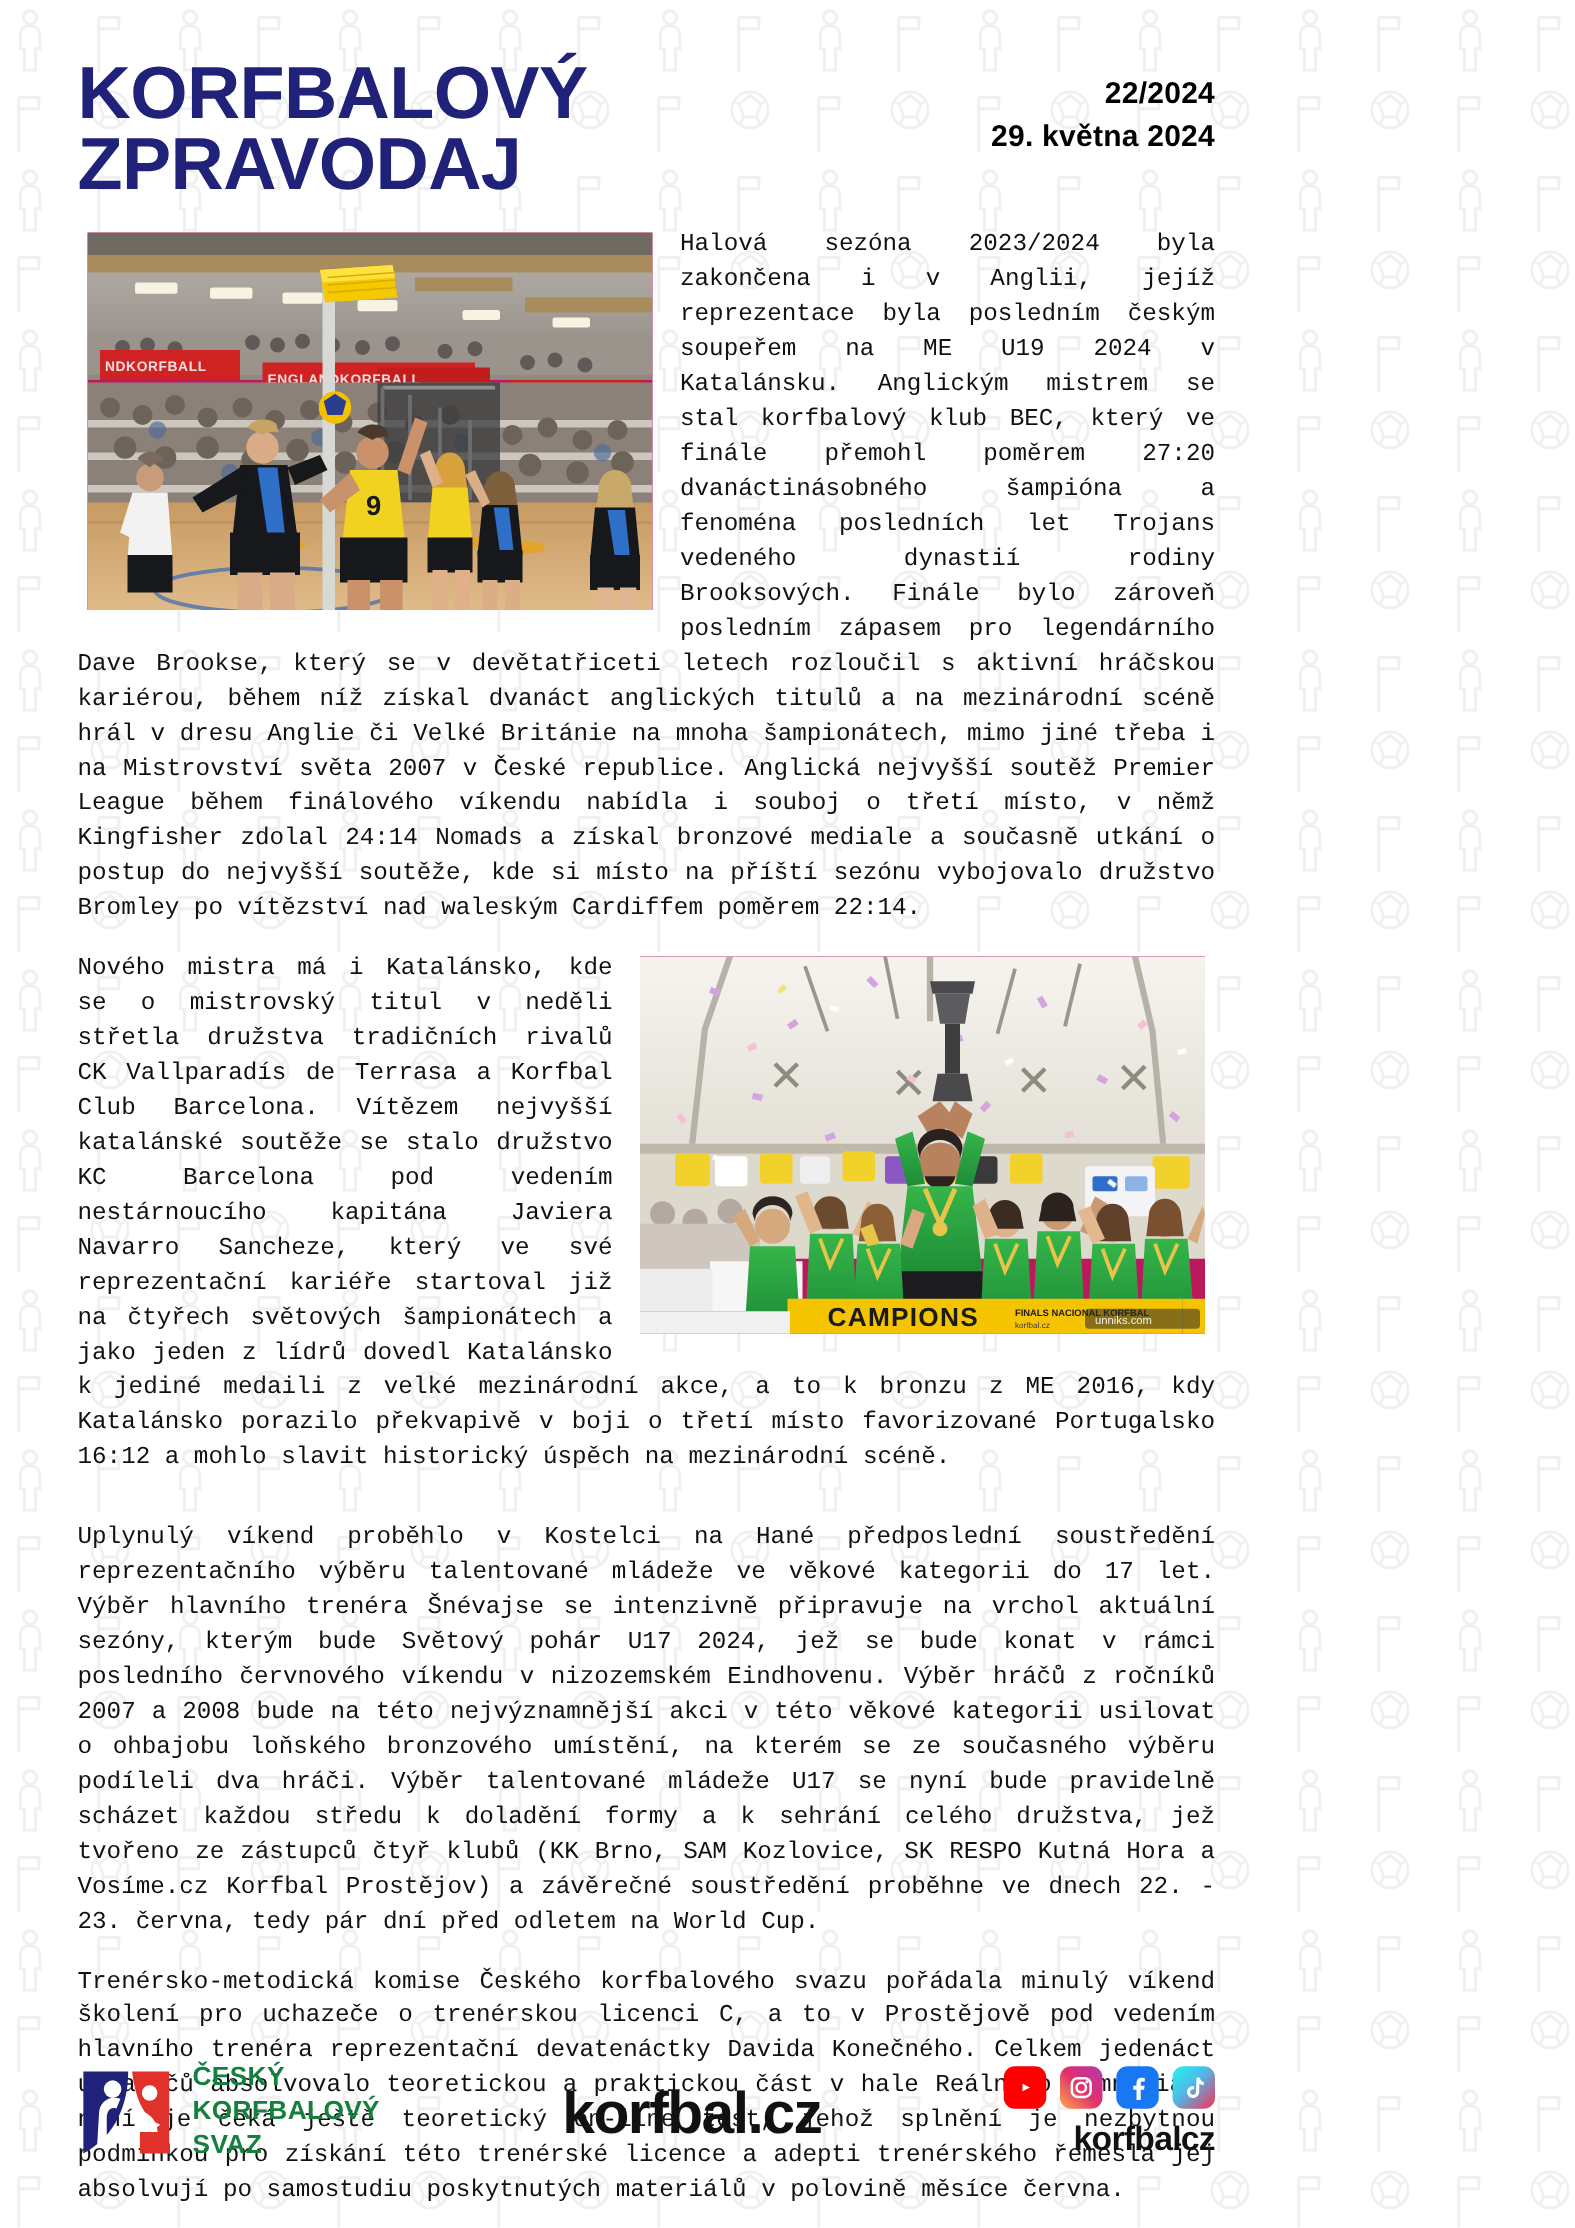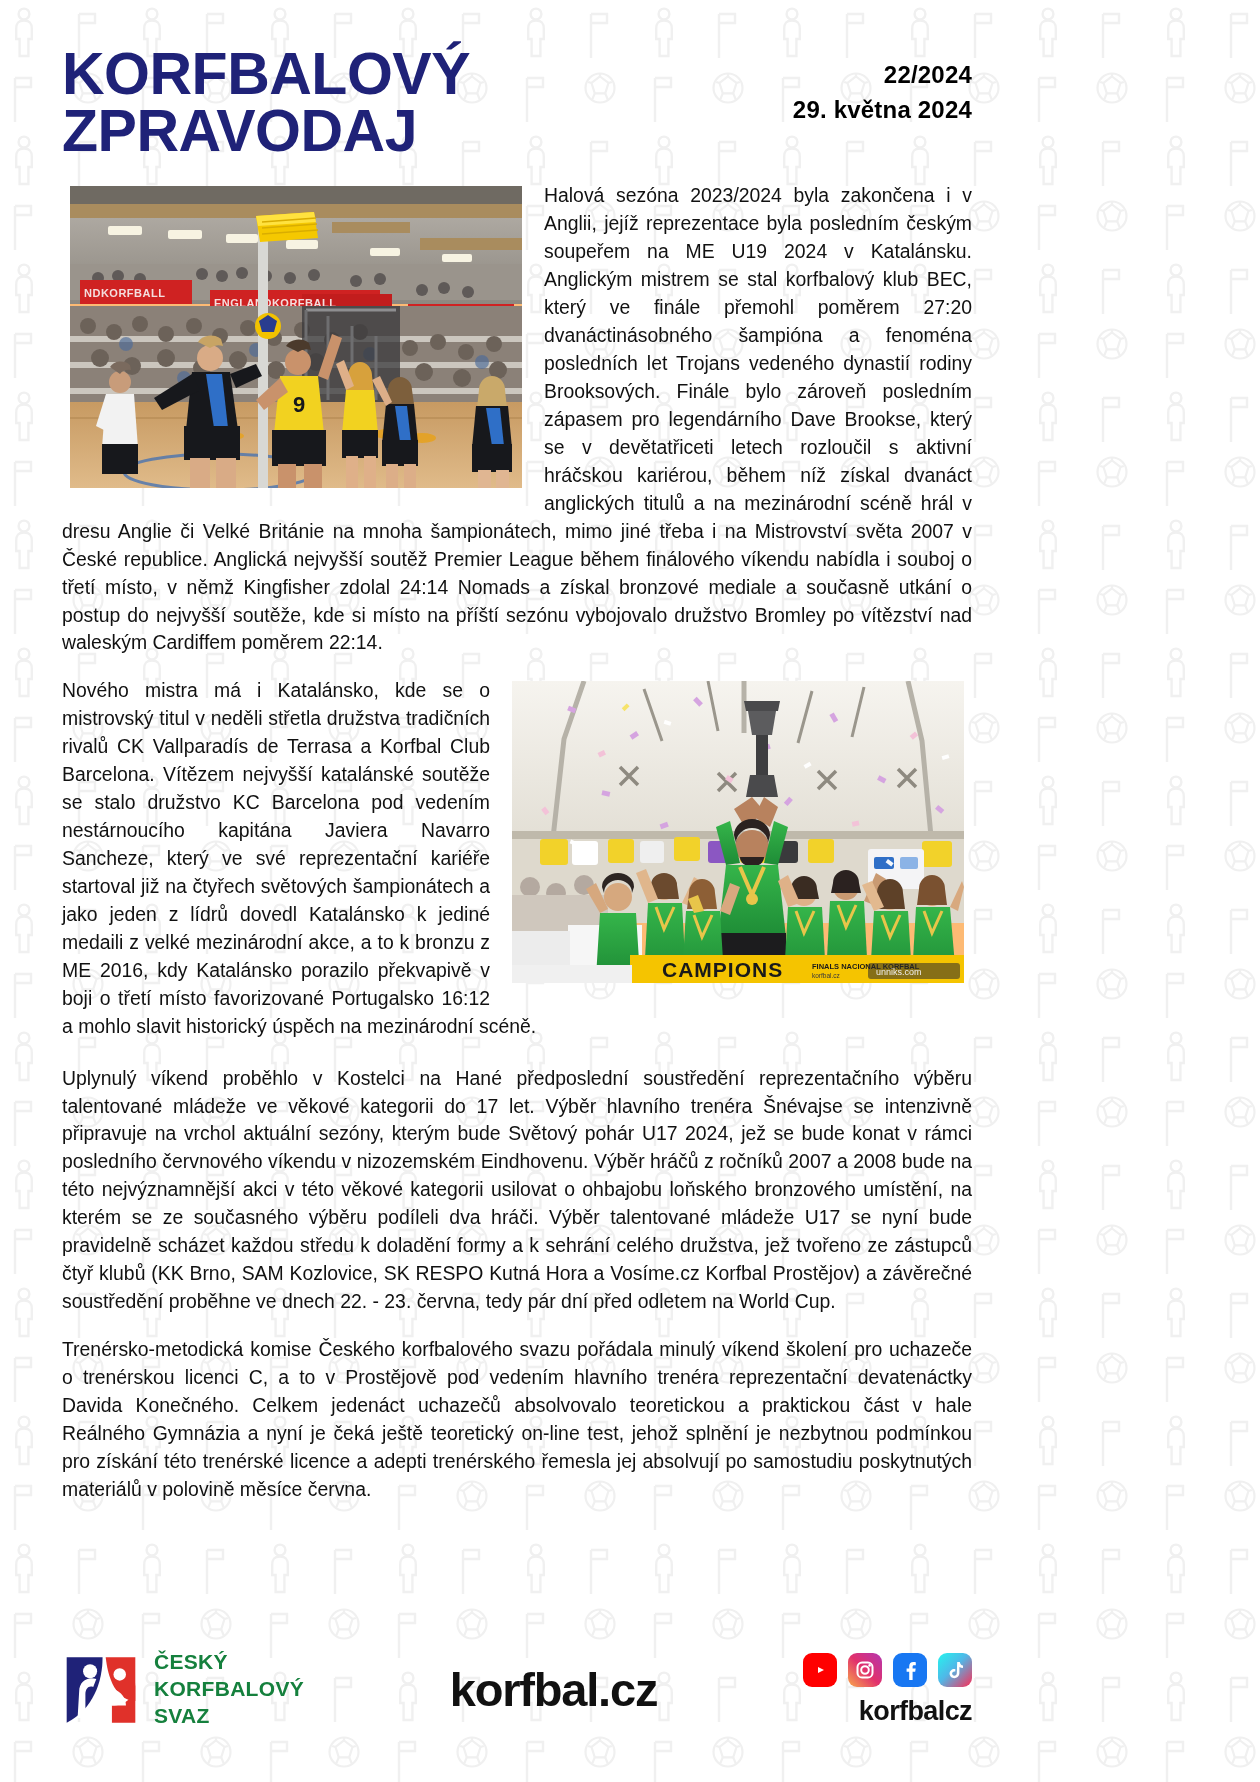--- a/index.html
+++ b/index.html
@@ -60,29 +60,29 @@
   }
 
   
   .body {
     margin-top:22px;
     font-size:19.4px;
     line-height:1.44;
     text-align:justify;
     color:#111;
   }
-  .body p { margin:4px 0 20px 0; }
+  .body p { margin:16px 0 20px 0;font-family:Liberation Mono, monospace; }
 
   .photo {
     width:452px;
     height:302px;
     border:none;
     overflow:hidden;
     position:relative;
-    background:#fdba74;
+    background:#be185d;
   }
   .photo.left  { float:left;  margin:4px 22px 8px 8px; }
   .photo.right { float:right; margin:4px 8px 8px 22px; }
   .clear { clear:both; }
 
   
   .footer {
     position:absolute;
     left:62px; right:62px;
     bottom:52px;

